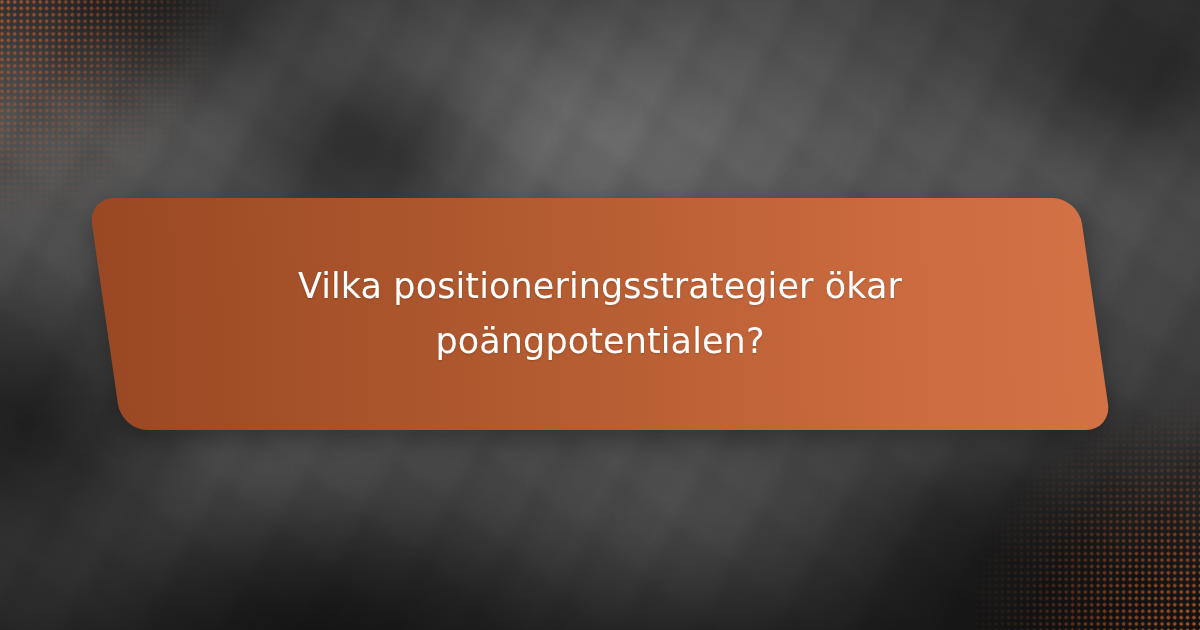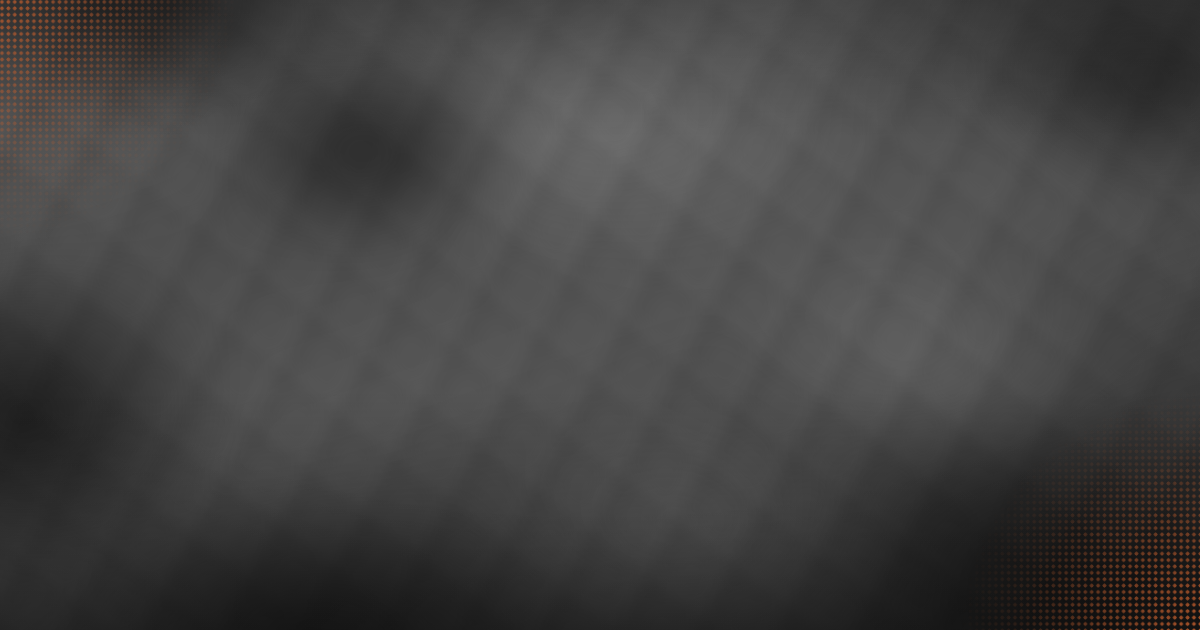--- a/index.html
+++ b/index.html
@@ -150,14 +150,20 @@
 
 <div id="stage" style="--o-dark: #994823; --o-mid: #b25a30; --o-light: #ca6a3e; --o-light2: #d27245; --dot: #c25e2e;">
 
   <div class="bg-photo"></div>
   <div class="bg-streaks"></div>
   <div class="bg-vignette"></div>
 
   <div class="halftone halftone-tl"></div>
   <div class="halftone halftone-br"></div>
 
+  <div class="banner-wrap">
+    <div class="banner-shape" style="border-radius: 26px; transform: skewX(8.2deg);"></div>
+    <div class="banner-text">
+      <h1 class="headline" style="color: rgb(255, 255, 255);">Vilka positioneringsstrategier ökar poängpotentialen?</h1>
+    </div>
+  </div>
 
 </div>
 
 </body></html>

